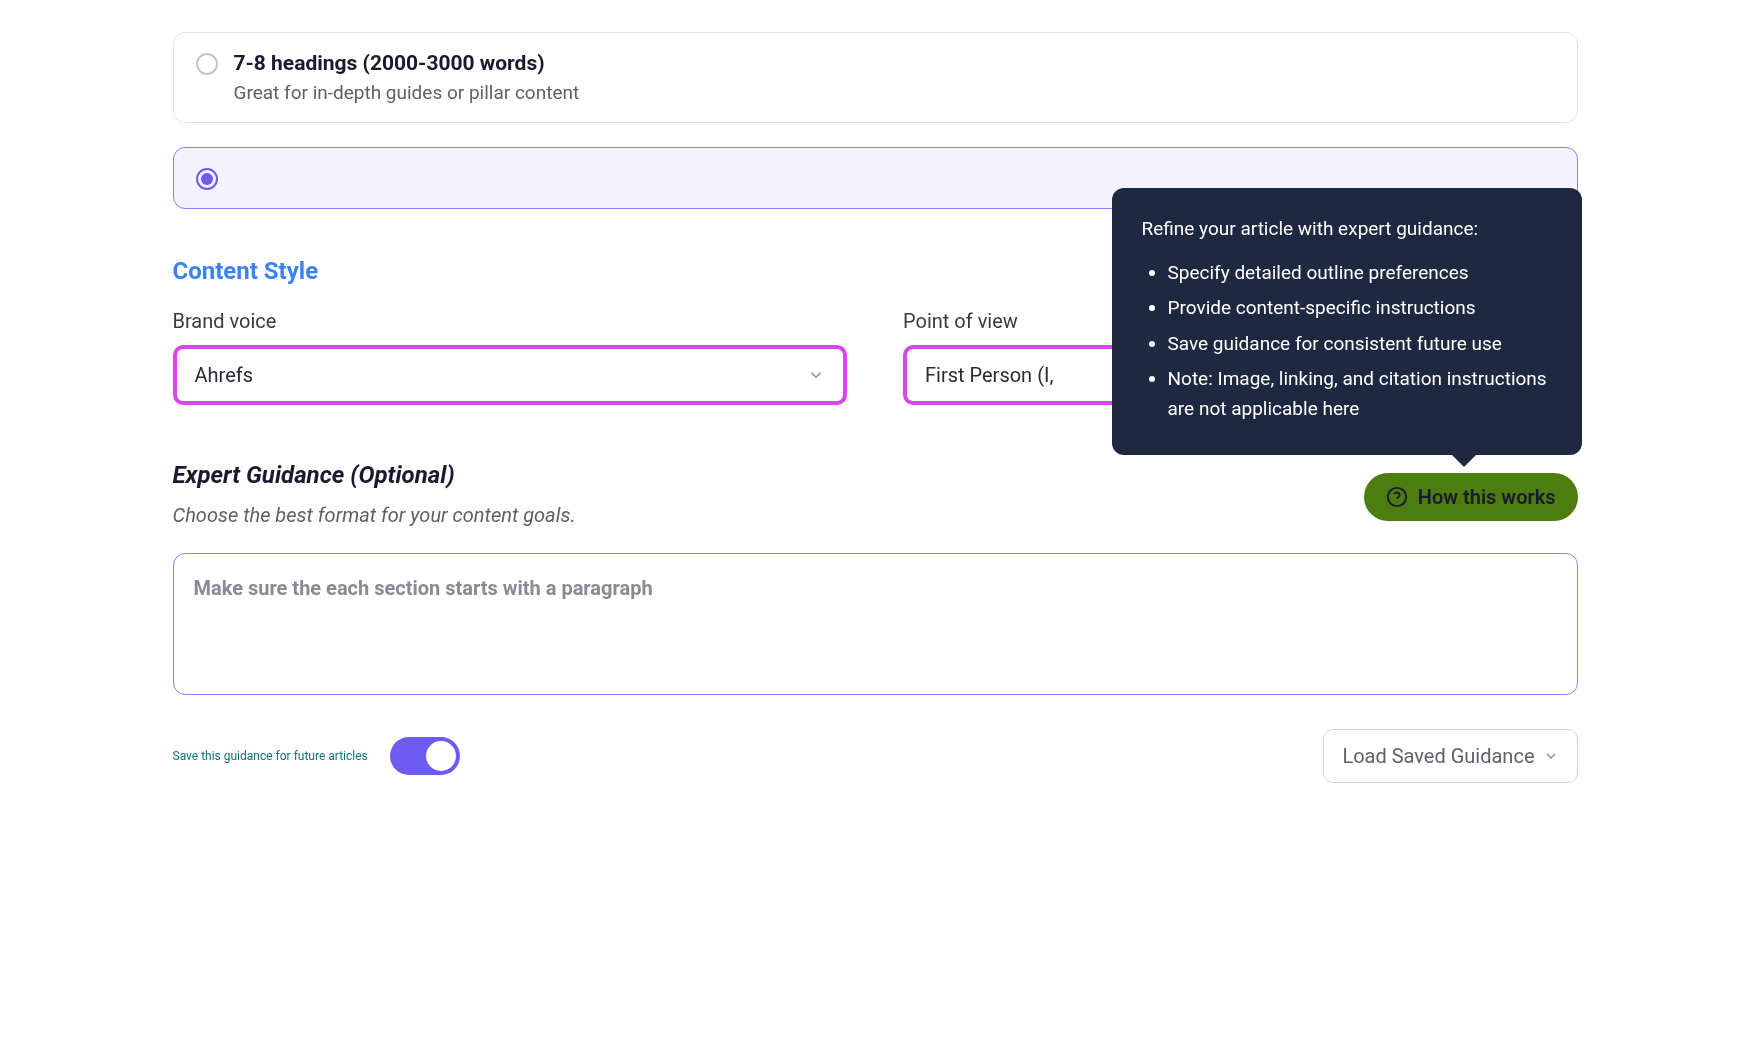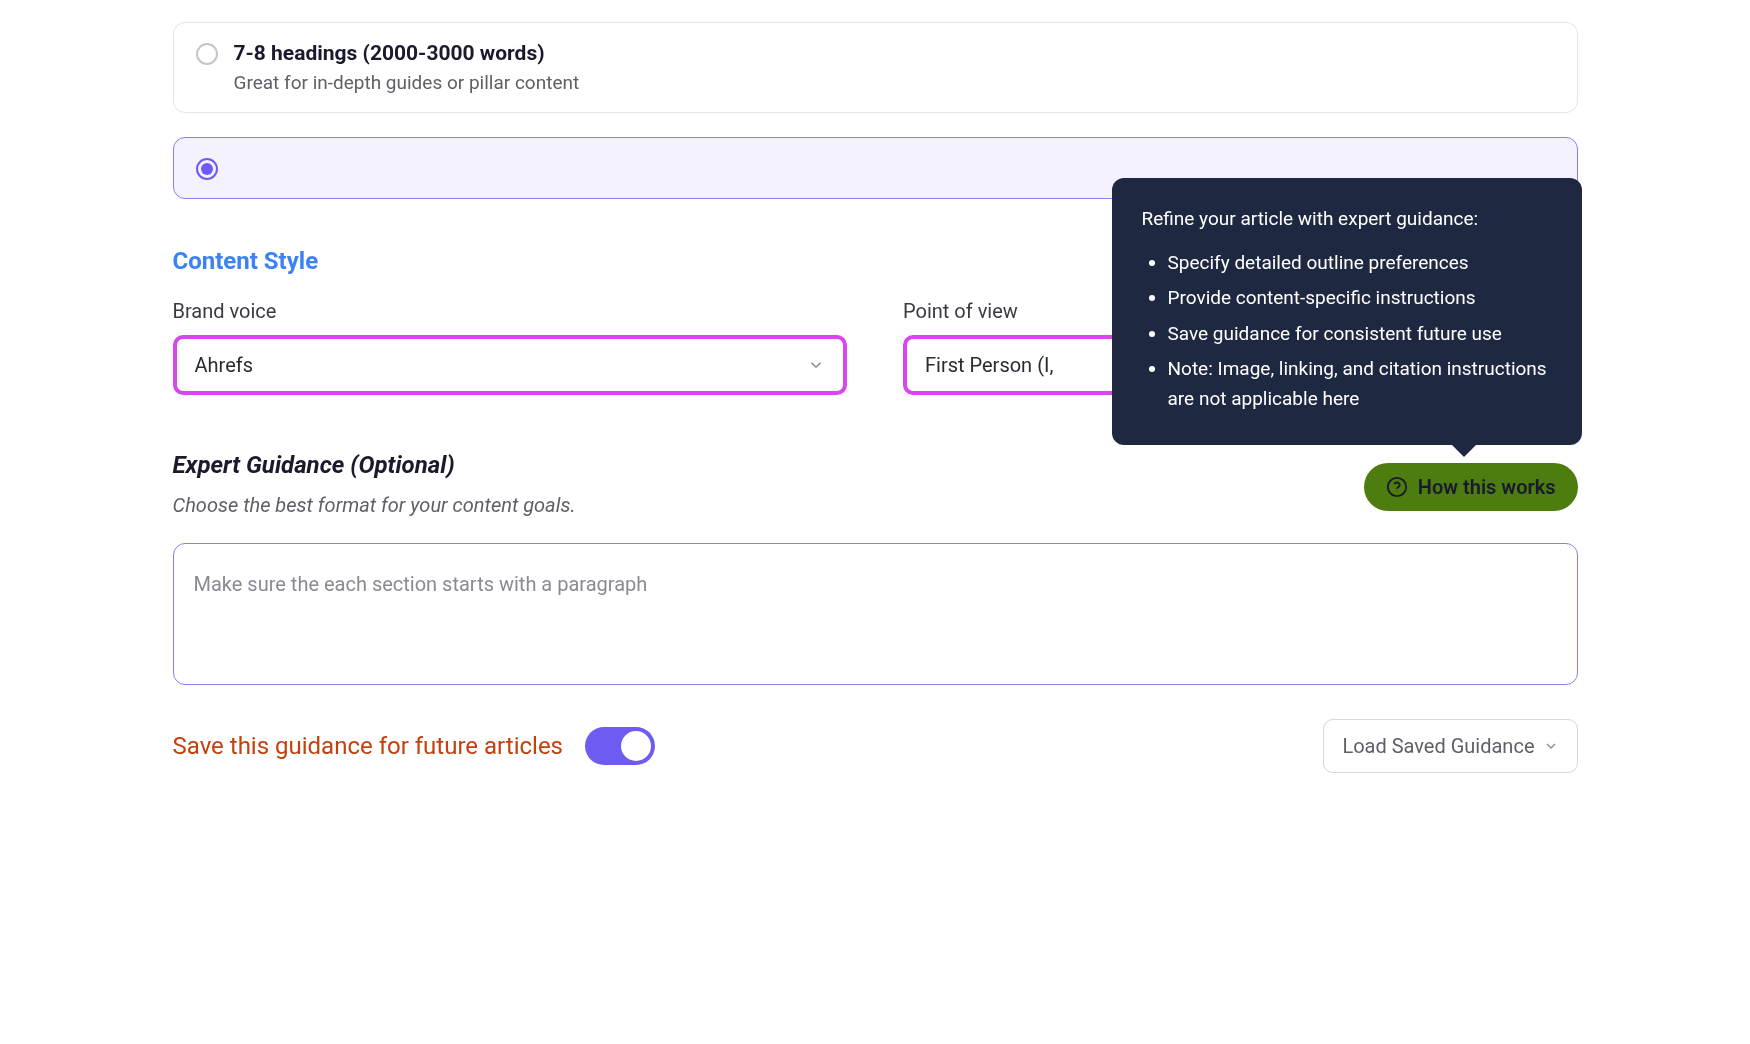--- a/index.html
+++ b/index.html
@@ -3,21 +3,21 @@
 <meta charset="utf-8">
 <style>
   * { box-sizing: border-box; margin: 0; padding: 0; }
   body {
     font-family: -apple-system, BlinkMacSystemFont, "Segoe UI", Roboto, Helvetica, Arial, sans-serif;
     background: #fff;
     color: #1a1a2e;
     padding: 20px;
     font-size: 16px;
   }
-  .container { width: 1405px; margin: 2px auto; position: relative; }
+  .container { width: 1405px; margin: 12px auto; position: relative; }
   .radio-card {
     border: 1px solid #e5e5e7;
     border-radius: 12px;
     padding: 18px 22px;
     display: flex;
     align-items: flex-start;
     gap: 16px;
     margin-bottom: 24px;
     cursor: pointer;
     background: #fff;
@@ -130,38 +130,39 @@
     border-right: 12px solid transparent;
     border-top: 12px solid #1e2941;
   }
   .tooltip-title { margin-bottom: 14px; }
   .tooltip ul { list-style: disc; padding-left: 26px; }
   .tooltip li { margin-bottom: 6px; }
   .guidance-textarea {
     width: 100%;
     border: 1.5px solid #8b7ef0;
     border-radius: 12px;
-    padding: 28px 20px;
+    padding: 22px 20px;
     font-size: 20px;
     color: #0c4a6e;
     min-height: 142px;
     margin-top: 26px;
     font-family: inherit;
     outline: none;
     resize: none;
+    font-weight: bold;
   }
   .guidance-textarea::placeholder { color: #8a8a95; }
   .bottom-row {
     display: flex;
     align-items: center;
     justify-content: space-between;
     margin-top: 30px;
   }
   .save-toggle-wrap { display: flex; align-items: center; gap: 22px; }
-  .save-label { font-size: 24px; color: #c2410c; }
+  .save-label { font-size: 12px; color: #0f766e; }
   .toggle {
     width: 70px; height: 38px;
     background: #6d5bf2;
     border-radius: 20px;
     position: relative;
     cursor: pointer;
   }
   .toggle::after {
     content: "";
     position: absolute;

